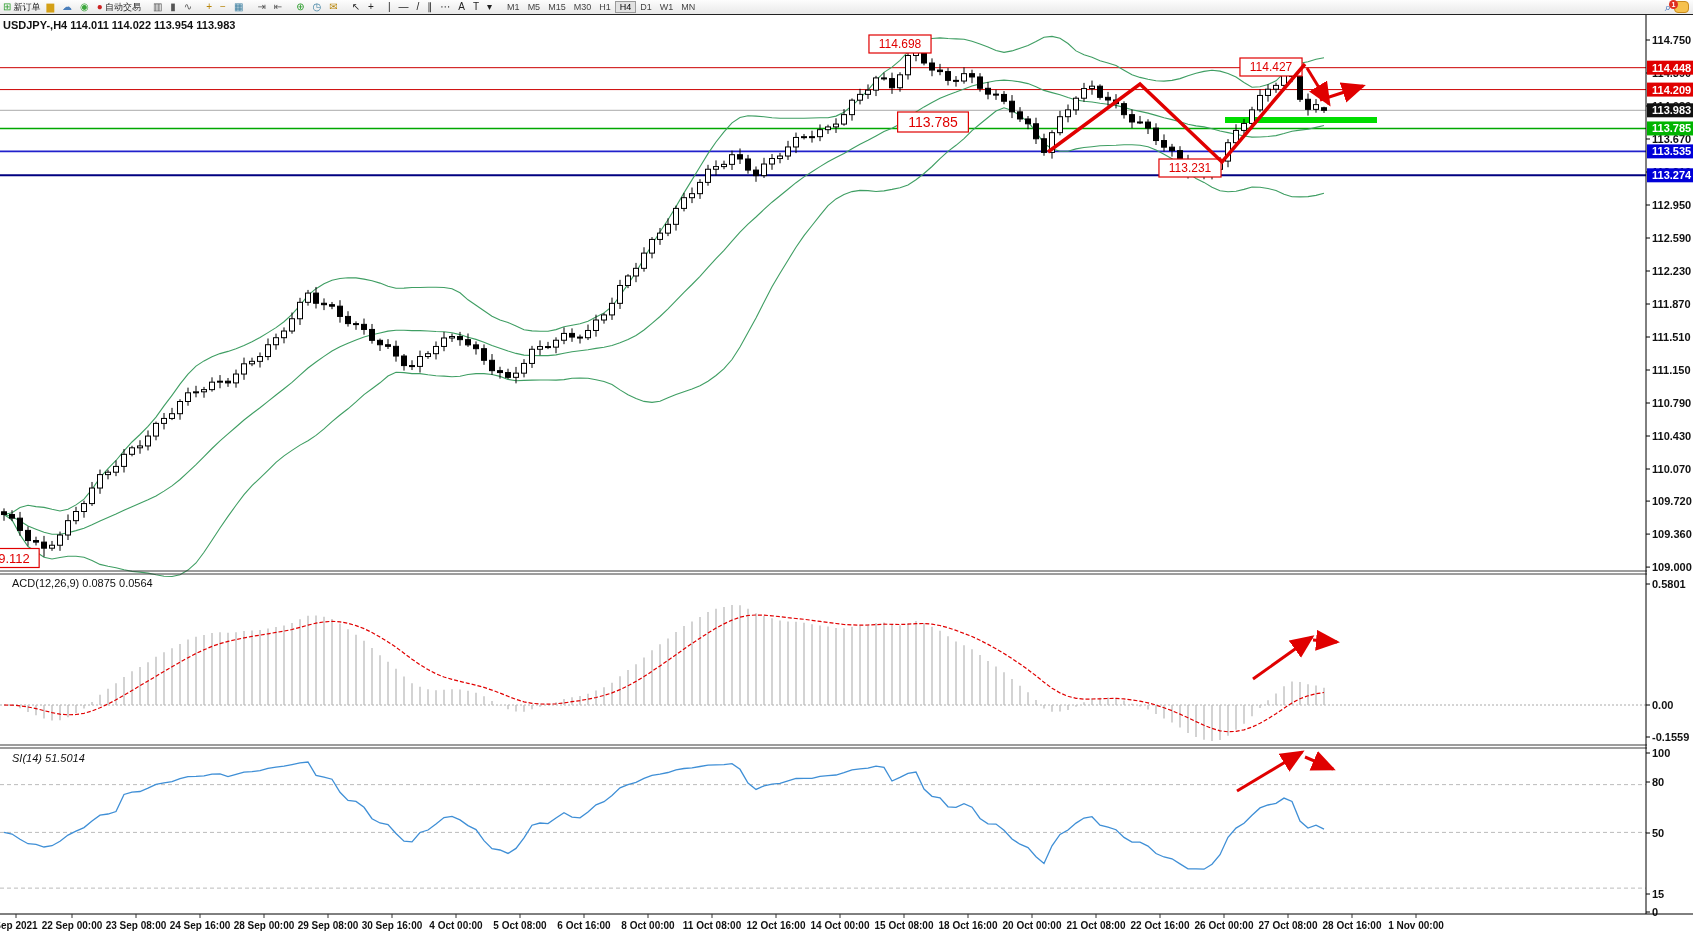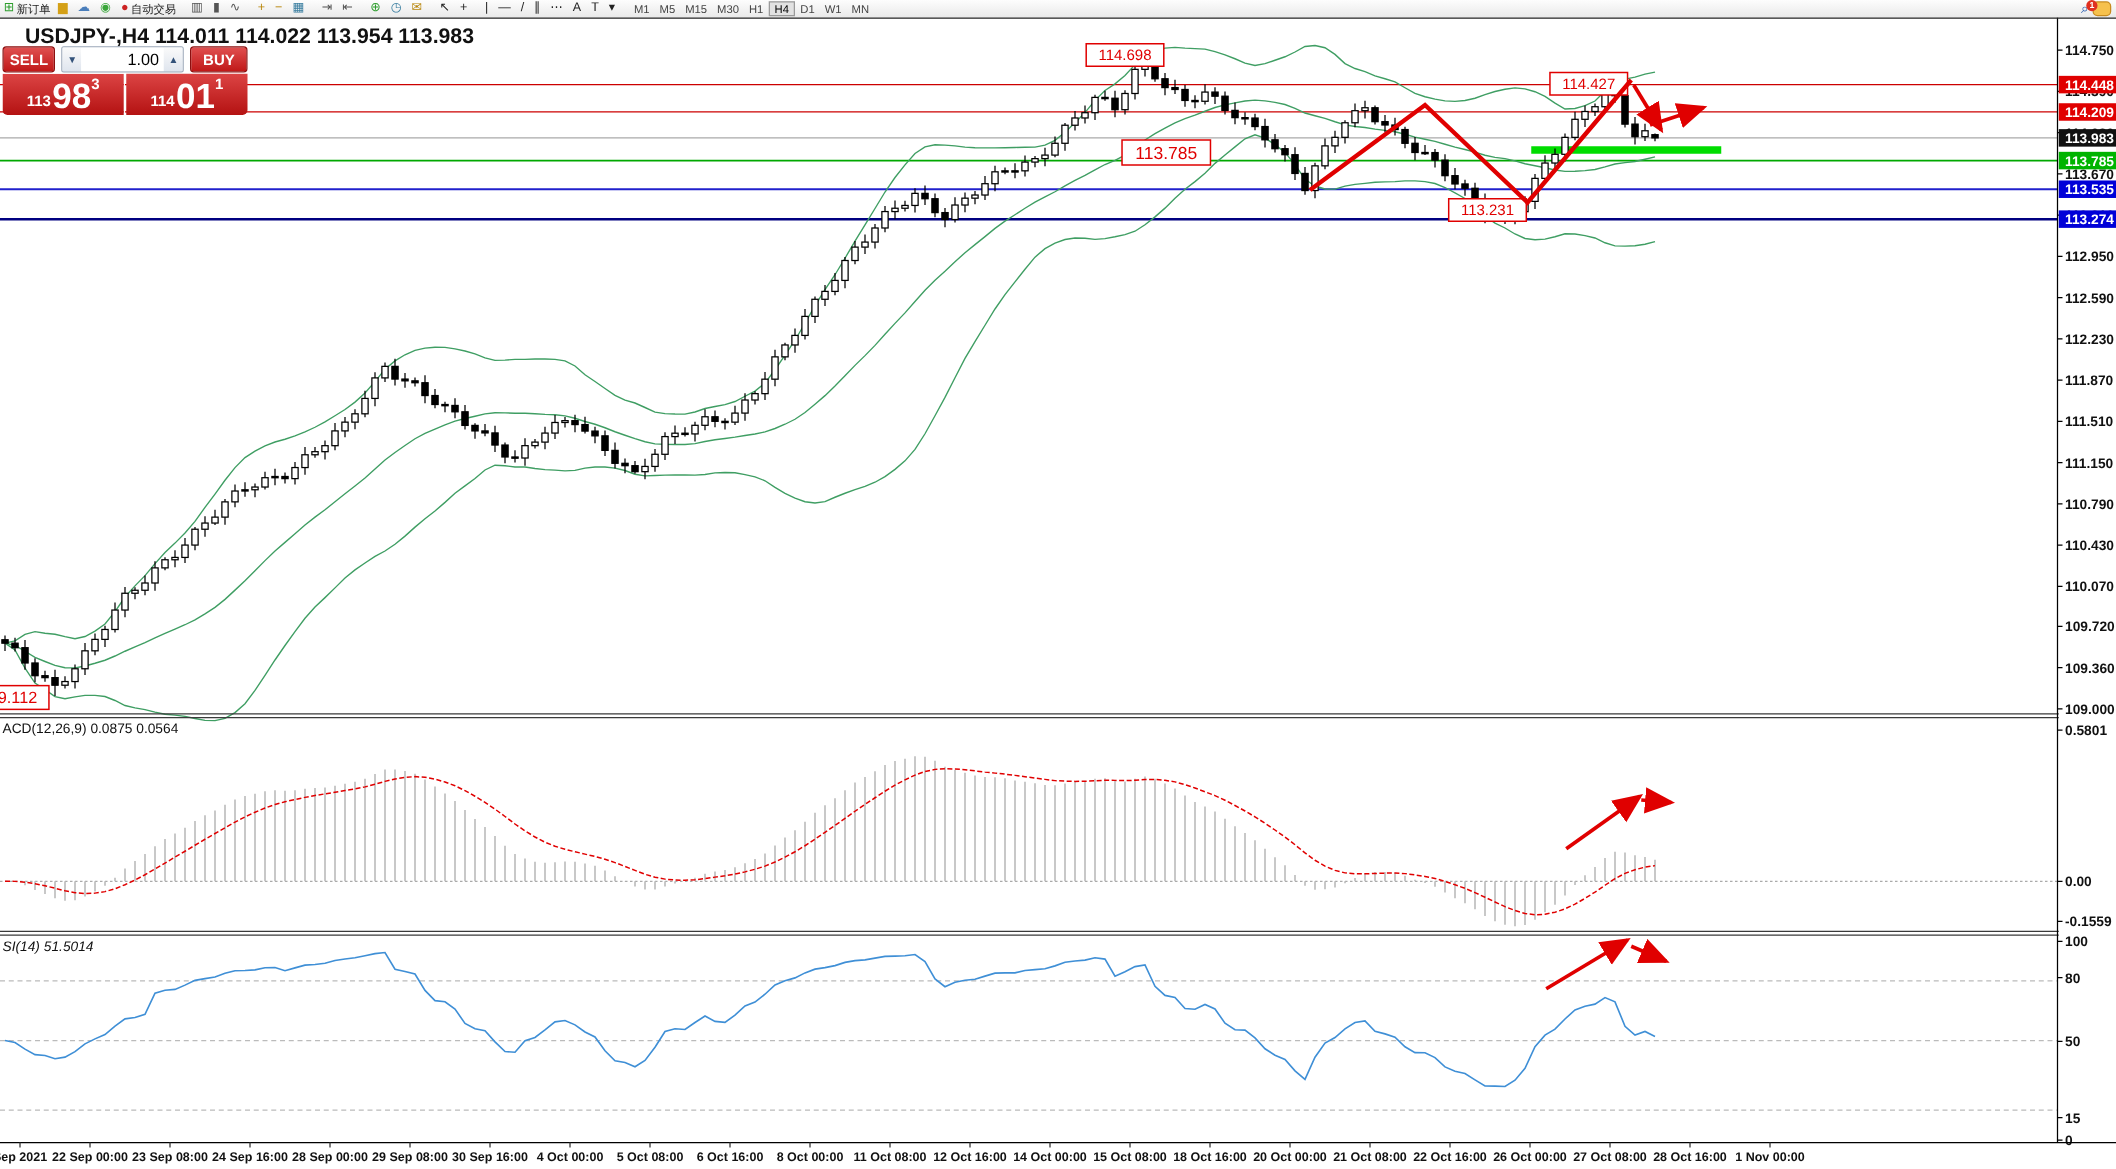--- a/index.html
+++ b/index.html
@@ -11,22 +11,22 @@
   .tb-item{display:inline-flex;align-items:center;height:12px;padding:0 3px;cursor:default;}
   .tb-item .g{font-size:10px;line-height:10px;margin-right:2px;}
   .tb-sep{width:1px;height:10px;background:#b5b5b5;margin:0 3px;}
   .tf-btn{padding:0 4px;height:12px;line-height:12px;font-size:9px;color:#444;text-align:right;}
   .tf-btn.active{background:#e2e2e2;border:1px solid #9a9a9a;line-height:10px;color:#000;}
   #tb-right{margin-left:auto;display:flex;align-items:center;padding-right:4px;}
   #chat-bubble{position:relative;width:13px;height:10px;background:#f6c14d;border:1px solid #c88b1e;border-radius:4px;}
   #chat-badge{position:absolute;left:-6px;top:-2px;width:9px;height:9px;border-radius:50%;
     background:#e03020;color:#fff;font-size:7px;line-height:9px;text-align:center;font-weight:bold;}
   
-  #chart-title{position:absolute;left:20px;top:19px;font-size:17px;font-weight:bold;color:#111;z-index:20;}
-  .ind-label{position:absolute;left:2px;font-size:11px;color:#111;z-index:20;}
+  #chart-title{position:absolute;left:3px;top:19px;font-size:11px;font-weight:bold;color:#111;z-index:20;}
+  .ind-label{position:absolute;left:12px;font-size:11px;color:#111;z-index:20;}
   #macd-label{top:577px;} #rsi-label{top:752px;font-style:italic;}
   svg{position:absolute;left:0;top:0;}
   
   #trade{position:absolute;left:2px;top:37px;width:196px;z-index:25;font-family:"Liberation Sans",sans-serif;}
   #trade-row1{display:flex;height:21px;align-items:stretch;}
   .trade-btn{color:#fff;font-size:12px;font-weight:bold;display:flex;align-items:center;justify-content:center;
     background:linear-gradient(#e05050,#c01818);border:1px solid #8d0f0f;border-radius:3px;cursor:pointer;}
   #sell-btn{width:46px;} #buy-btn{width:50px;margin-left:5px;}
   #vol-group{display:flex;flex:1;margin-left:5px;border:1px solid #9aa7b8;background:#fff;border-radius:2px;}
   .spin{width:15px;display:flex;align-items:center;justify-content:center;font-size:8px;color:#33527a;
@@ -788,36 +788,13 @@
         <text x="1352" y="929" text-anchor="middle" font-size="10" font-weight="bold" font-family="Liberation Sans, sans-serif" fill="#111">28 Oct 16:00</text>
         <line x1="1416" y1="914" x2="1416" y2="918" stroke="#333"></line>
         <text x="1416" y="929" text-anchor="middle" font-size="10" font-weight="bold" font-family="Liberation Sans, sans-serif" fill="#111">1 Nov 00:00</text>
       </g>
     </svg>
 
   <div id="chart-title">USDJPY-,H4  114.011 114.022 113.954 113.983</div>
   <div id="macd-label" class="ind-label">ACD(12,26,9) 0.0875 0.0564</div>
   <div id="rsi-label" class="ind-label">SI(14) 51.5014</div>
 
-  <div id="trade">
-    <div id="trade-row1">
-      <div id="sell-btn" class="trade-btn">SELL</div>
-      <div id="vol-group">
-        <div class="spin">▼</div>
-        <input id="vol-input" value="1.00" style="">
-        <div class="spin">▲</div>
-      </div>
-      <div id="buy-btn" class="trade-btn">BUY</div>
-    </div>
-    <div id="trade-row2">
-      <div class="px-panel">
-        <span class="px-prefix">113</span>
-        <span class="px-big">98</span>
-        <span class="px-sup">3</span>
-      </div>
-      <div class="px-panel">
-        <span class="px-prefix">114</span>
-        <span class="px-big">01</span>
-        <span class="px-sup">1</span>
-      </div>
-    </div>
-  </div>
 </div>
 
 </body></html>

